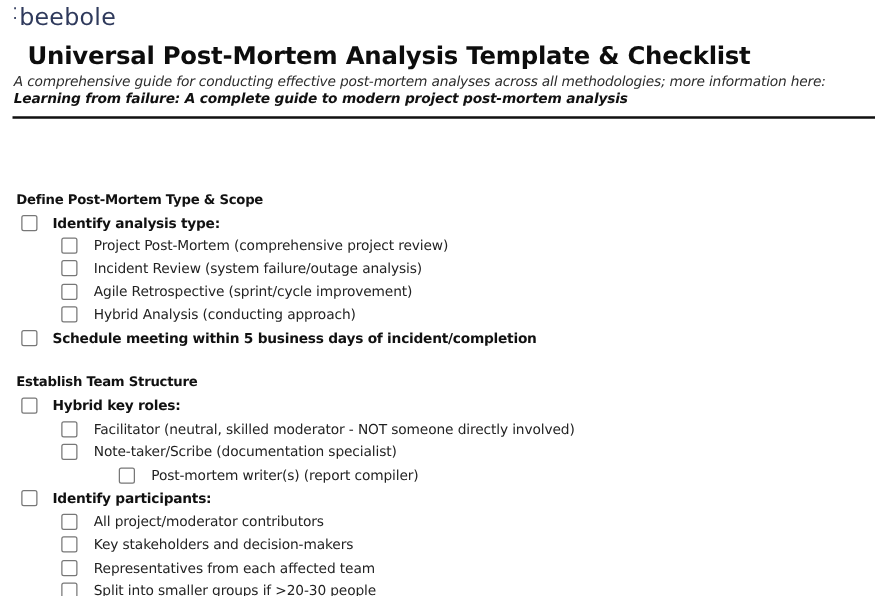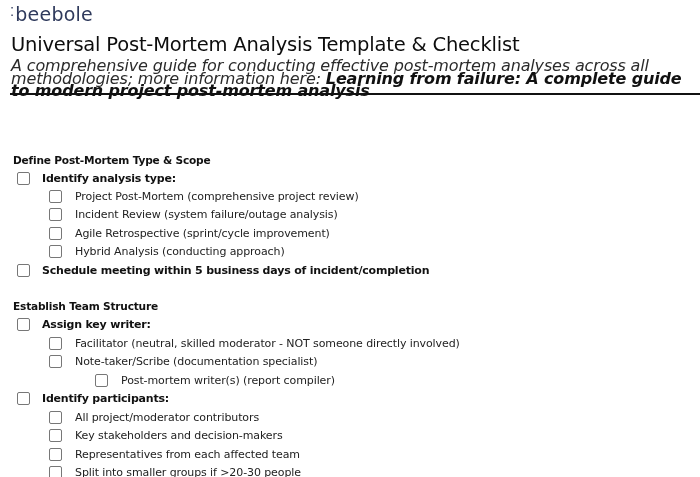--- a/index.html
+++ b/index.html
@@ -27,37 +27,37 @@
       letter-spacing: 0.2px;
     }
     .logo .dots {
       font-size: 13px;
       vertical-align: 5px;
       margin-right: 1px;
       color: #2f3a5c;
     }
     .title {
       position: absolute;
-      left: 11px;
+      left: 22px;
       top: 33px;
       font-family: "DejaVu Sans", sans-serif;
-      font-weight: normal;
+      font-weight: bold;
       font-size: 19.5px;
       color: #0d0d0d;
       letter-spacing: -0.2px;
       white-space: nowrap;
     }
     .subtitle {
       position: absolute;
       left: 11px;
       top: 60px;
       width: 680px;
       font-family: "DejaVu Sans", sans-serif;
       font-style: italic;
-      font-size: 16px;
+      font-size: 11px;
       line-height: 12.5px;
       color: #2b2b2b;
       letter-spacing: -0.15px;
     }
     .subtitle .link {
       font-weight: bold;
       color: #111;
     }
     .rule {
       position: absolute;
@@ -175,21 +175,21 @@
     </div>
     <div class="item lvl1" style="top:264px;">
       <span class="box"></span>
       <span class="label">Schedule meeting within 5 business days of incident/completion</span>
     </div>
 
     <div class="group-title" style="top:300px;">Establish Team Structure</div>
 
     <div class="item lvl1" style="top:318px;">
       <span class="box"></span>
-      <span class="label">Assign key writer:</span>
+      <span class="label">Hybrid key roles:</span>
     </div>
     <div class="item lvl2" style="top:337px;">
       <span class="box"></span>
       <span class="label">Facilitator (neutral, skilled moderator - NOT someone directly involved)</span>
     </div>
     <div class="item lvl2" style="top:355px;">
       <span class="box"></span>
       <span class="label">Note-taker/Scribe (documentation specialist)</span>
     </div>
     <div class="item lvl2" style="top:374px;padding-left:46px;">

